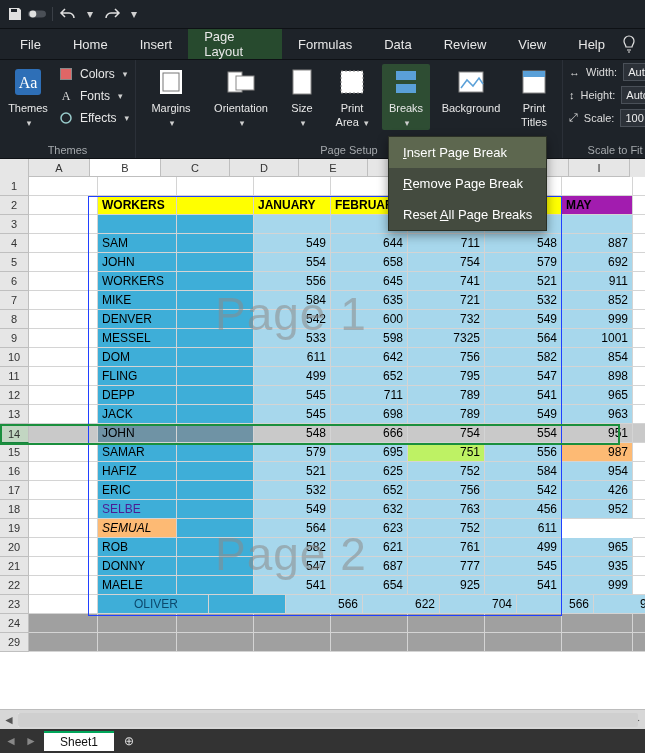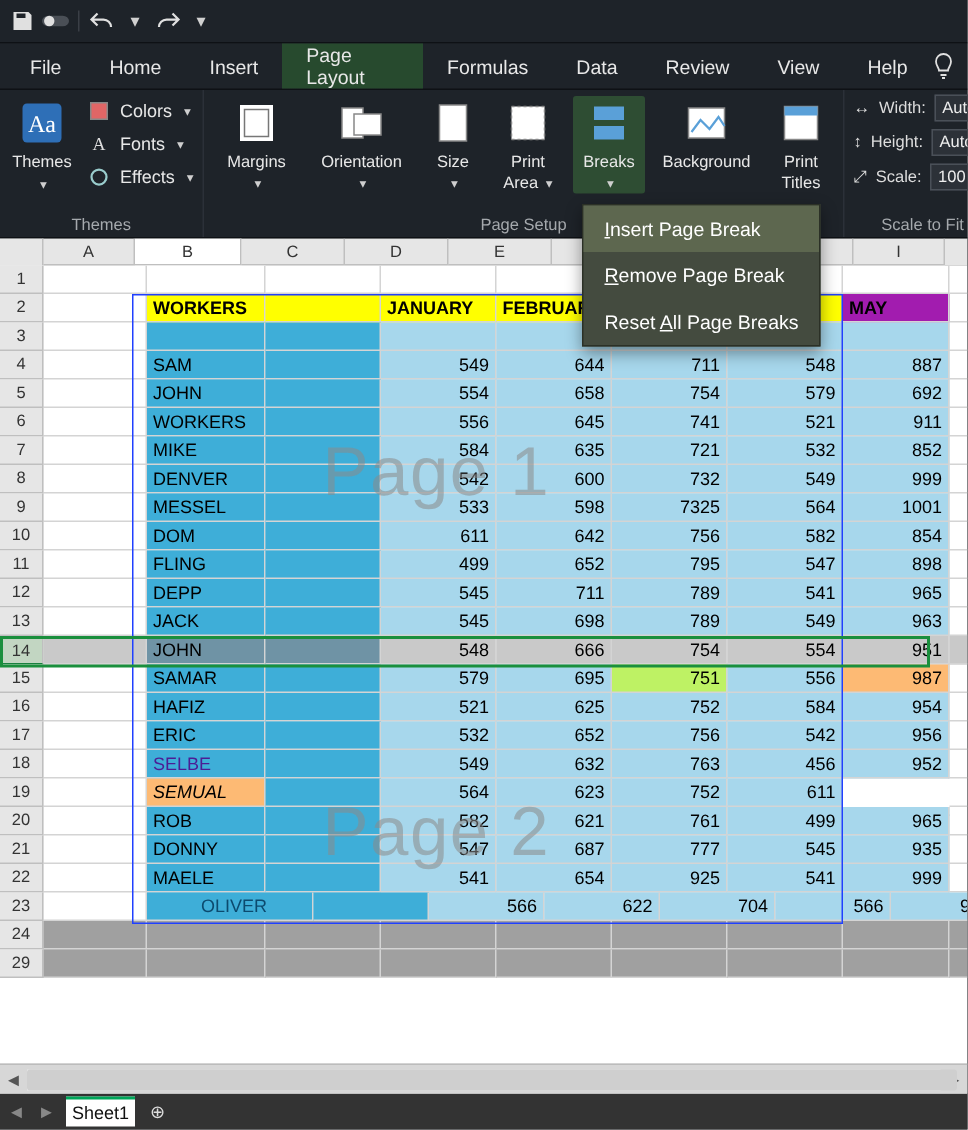--- a/index.html
+++ b/index.html
@@ -86,21 +86,21 @@
   .wm{position:absolute;color:#8b8b8b;font-size:46px;font-family:Arial,sans-serif;opacity:.55;pointer-events:none;font-weight:400;letter-spacing:1px}
 
   
   .row.sel .cell{background:#c9c9c9}
   .row.sel .cell.bcol{background:#6f93a5}
   .rowhdr.sel{background:#c2d6c2;border-top:1px solid #18813f;border-bottom:1px solid #18813f}
 
   
   .tabsbar{height:24px;background:#333;display:flex;align-items:center;color:#ddd;font-size:12px;padding-left:4px;gap:6px}
   .navbtn{width:14px;height:14px;display:flex;align-items:center;justify-content:center;color:#888}
-  .sheet{background:#fff;color:#111;padding:2px 4px;border-top:2px solid var(--tab-sheet)}
+  .sheet{background:#fff;color:#111;padding:2px 16px;border-top:2px solid var(--tab-sheet)}
   .addsheet{width:18px;height:18px;border-radius:50%;display:flex;align-items:center;justify-content:center;color:#ddd}
 
   
   .hscroll{position:absolute;left:0;right:0;bottom:24px;height:19px;background:#d7d7d7;border-top:1px solid #bcbcbc;display:flex;align-items:center}
   .hscroll .btn{width:18px;height:18px;display:flex;align-items:center;justify-content:center;color:#555}
   .hscroll .track{flex:1;height:14px;background:#e9e9e9;position:relative}
   .hscroll .thumb{position:absolute;left:0;width:620px;height:14px;background:#cfcfcf;border-radius:2px}
 
   
   .print-outline{position:absolute;pointer-events:none;border:1px solid #2040ff}
@@ -534,21 +534,21 @@
         </div>
         <div class="row">
           <div class="rowhdr">17</div>
           <div class="cell wA txt"></div>
           <div class="cell wB txt bcol" style="background: rgb(62, 174, 216); color: rgb(0, 0, 0);">ERIC</div>
           <div class="cell wC txt" style="background: rgb(62, 174, 216);"></div>
           <div class="cell wD num" style="background: rgb(167, 215, 236); color: rgb(0, 0, 0);">532</div>
           <div class="cell wE num" style="background: rgb(167, 215, 236); color: rgb(0, 0, 0);">652</div>
           <div class="cell wF num" style="background: rgb(167, 215, 236); color: rgb(0, 0, 0);">756</div>
           <div class="cell wG num" style="background: rgb(167, 215, 236); color: rgb(0, 0, 0);">542</div>
-          <div class="cell wH num" style="background: rgb(167, 215, 236); color: rgb(0, 0, 0);">956</div>
+          <div class="cell wH num" style="background: rgb(167, 215, 236); color: rgb(0, 0, 0);">426</div>
           <div class="cell wI txt"></div>
         </div>
         <div class="row">
           <div class="rowhdr">18</div>
           <div class="cell wA txt"></div>
           <div class="cell wB txt bcol" style="background: rgb(62, 174, 216); color: #4c1d95;">SELBE</div>
           <div class="cell wC txt" style="background: rgb(62, 174, 216);"></div>
           <div class="cell wD num" style="background: rgb(167, 215, 236); color: rgb(0, 0, 0);">549</div>
           <div class="cell wE num" style="background: rgb(167, 215, 236); color: rgb(0, 0, 0);">632</div>
           <div class="cell wF num" style="background: rgb(167, 215, 236); color: rgb(0, 0, 0);">763</div>

